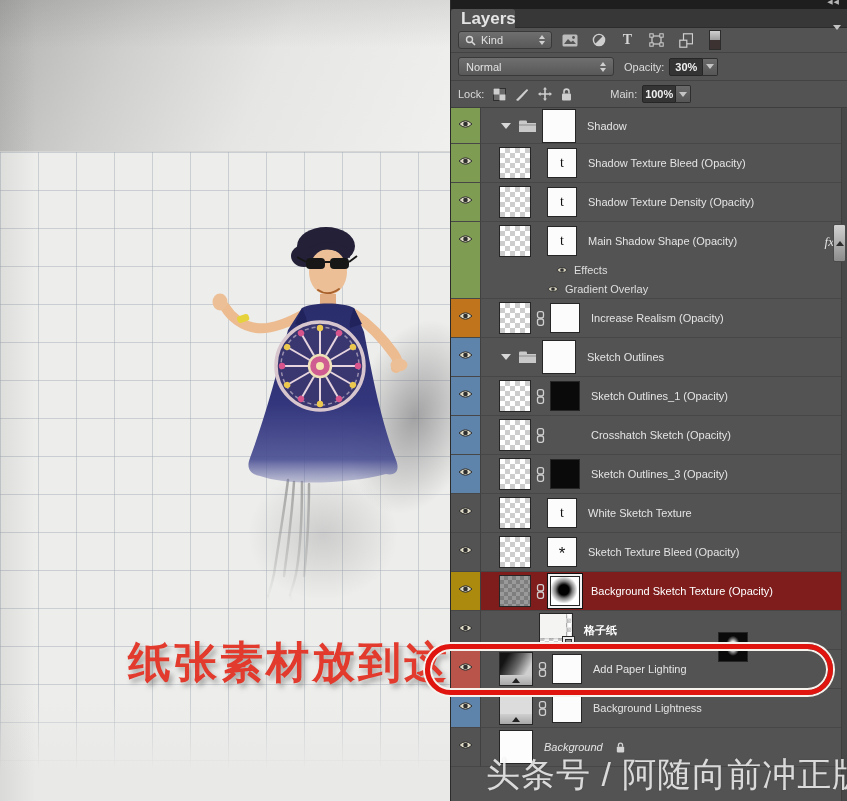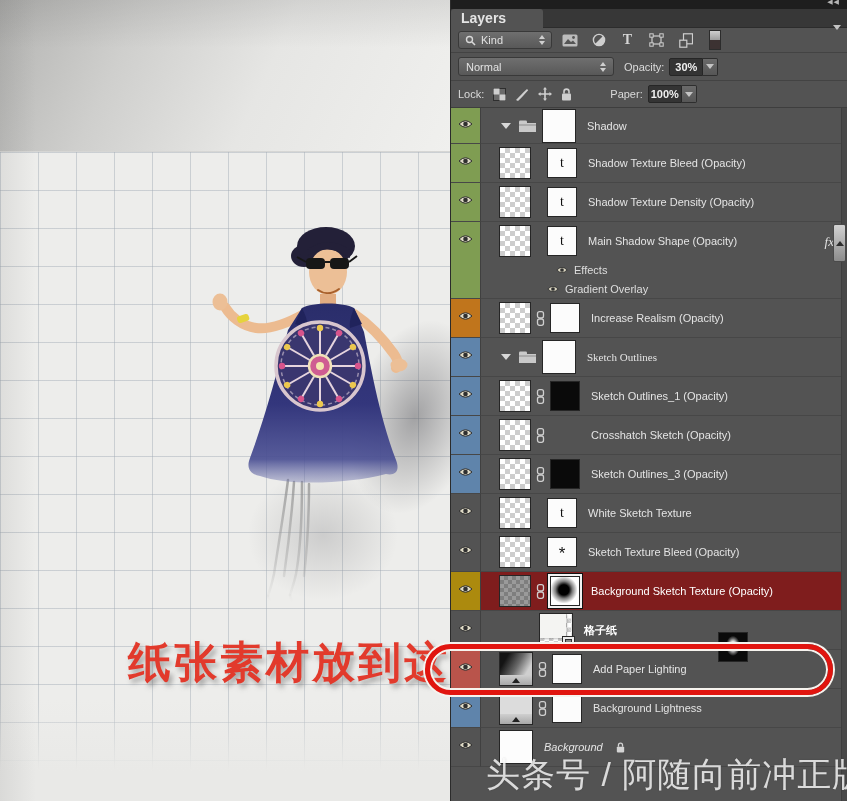--- a/index.html
+++ b/index.html
@@ -26,22 +26,22 @@
     background:radial-gradient(closest-side,rgba(90,90,95,.22),rgba(90,90,95,0))}
   .figure{position:absolute;left:168px;top:212px;width:264px;height:402px}
   .annotation{position:absolute;left:128px;top:634px;font-size:43px;font-weight:bold;letter-spacing:3px;
     color:#e23a2c;text-shadow:3px 4px 5px rgba(110,110,110,.55);white-space:nowrap}
 
   
   .panel{position:absolute;left:450px;top:0;width:397px;height:801px;background:#535353;border-left:1px solid #2b2b2b}
   .pbar{height:9px;background:#1e1e1e;position:relative}
   .collapse{position:absolute;right:7px;top:-2px;color:#b5b5b5;font-size:7px;letter-spacing:1px}
   .ptabs{height:19px;background:#373737;position:relative;border-bottom:1px solid #2c2c2c}
-  .ptab{position:absolute;left:0;top:0;width:92px;height:19px;background:#535353;color:#e4e4e4;
-    font-size:14px;line-height:19px;padding-left:10px;border-radius:3px 3px 0 0;font-weight:bold}
+  .ptab{position:absolute;left:0;top:0;width:64px;height:19px;background:#535353;color:#e4e4e4;
+    font-size:17px;line-height:19px;padding-left:10px;border-radius:3px 3px 0 0;font-weight:bold}
   .pmenu{position:absolute;right:6px;top:7px}
   .tri-d{display:inline-block;width:0;height:0;border-left:4px solid transparent;border-right:4px solid transparent;border-top:5px solid #c4c4c4}
   .tri-u{display:inline-block;width:0;height:0;border-left:4px solid transparent;border-right:4px solid transparent;border-bottom:5px solid #2d2d2d}
   .spin{display:flex;flex-direction:column;gap:2px;margin-left:auto}
   .spin i{display:block;width:0;height:0;border-left:3.5px solid transparent;border-right:3.5px solid transparent}
   .spin .u{border-bottom:4px solid #cfcfcf}
   .spin .d{border-top:4px solid #cfcfcf}
 
   .filterrow{height:25px;display:flex;align-items:center;padding:0 7px;border-bottom:1px solid #434343;gap:6px}
   .kind-dd{width:94px;height:18px;background:linear-gradient(#6f6f6f,#585858);border:1px solid #393939;
@@ -310,21 +310,21 @@
         <svg width="14" height="14" viewBox="0 0 14 14">
             <path d="M7 0 L9 2.5 H7.8 V6.2 H11.5 V5 L14 7 L11.5 9 V7.8 H7.8 V11.5 H9 L7 14 L5 11.5 H6.2 V7.8 H2.5 V9 L0 7 L2.5 5 V6.2 H6.2 V2.5 H5 Z" fill="#cfcfcf"></path>
           </svg>
       </span>
       <span class="licon">
         <svg width="11" height="13" viewBox="0 0 11 13">
             <rect x="1" y="5.5" width="9" height="7" rx="1" fill="#cfcfcf"></rect>
             <path d="M3 5.5 V3.6 a2.5 2.5 0 0 1 5 0 V5.5" fill="none" stroke="#cfcfcf" stroke-width="1.6"></path>
           </svg>
       </span>
-      <span class="plabel fill">Paper:</span>
+      <span class="plabel fill">Main:</span>
       <span class="valbox">100%</span>
       <span class="valbtn">
           <span class="tri-d"></span>
         </span>
     </div>
 
     <div class="layerlist" id="layerlist">
         <div class="lrow" style="height: 36px;">
           <div class="eyecell" style="background: rgb(127, 157, 82); padding-top: 11px;">
             <svg width="15" height="10" viewBox="0 0 15 10">
@@ -426,21 +426,21 @@
               <span class="th th-checker"></span>
               <svg width="9" height="15" viewBox="0 0 9 15" style="flex:none">
                 <rect x="1.5" y="0.7" width="6" height="6.3" rx="2" fill="none" stroke="#cfcfcf" stroke-width="1.3"></rect>
                 <rect x="1.5" y="8" width="6" height="6.3" rx="2" fill="none" stroke="#cfcfcf" stroke-width="1.3"></rect>
               </svg>
               <span class="mask"></span>
               <span class="lname">Increase Realism (Opacity)</span>
             </div>
           </div>
         </div>
-        <div class="lrow" style="height: 39px; font-family: Liberation Serif, serif;">
+        <div class="lrow" style="height: 39px;">
           <div class="eyecell" style="background: rgb(95, 132, 171);">
             <svg width="15" height="10" viewBox="0 0 15 10">
               <path d="M1 5 Q7.5 -1.5 14 5 Q7.5 11.5 1 5 Z" fill="#ddd8c4" stroke="#2f2f2f" stroke-width="1"></path>
               <circle cx="7.5" cy="5" r="2.3" fill="#2f2f2f"></circle>
             </svg>
           </div>
           <div class="lcontent">
             <div class="lmain" style="height:38px;padding-left:20px">
               <span class="exp"></span>
               <svg width="19" height="14" viewBox="0 0 19 14" style="flex:none">

